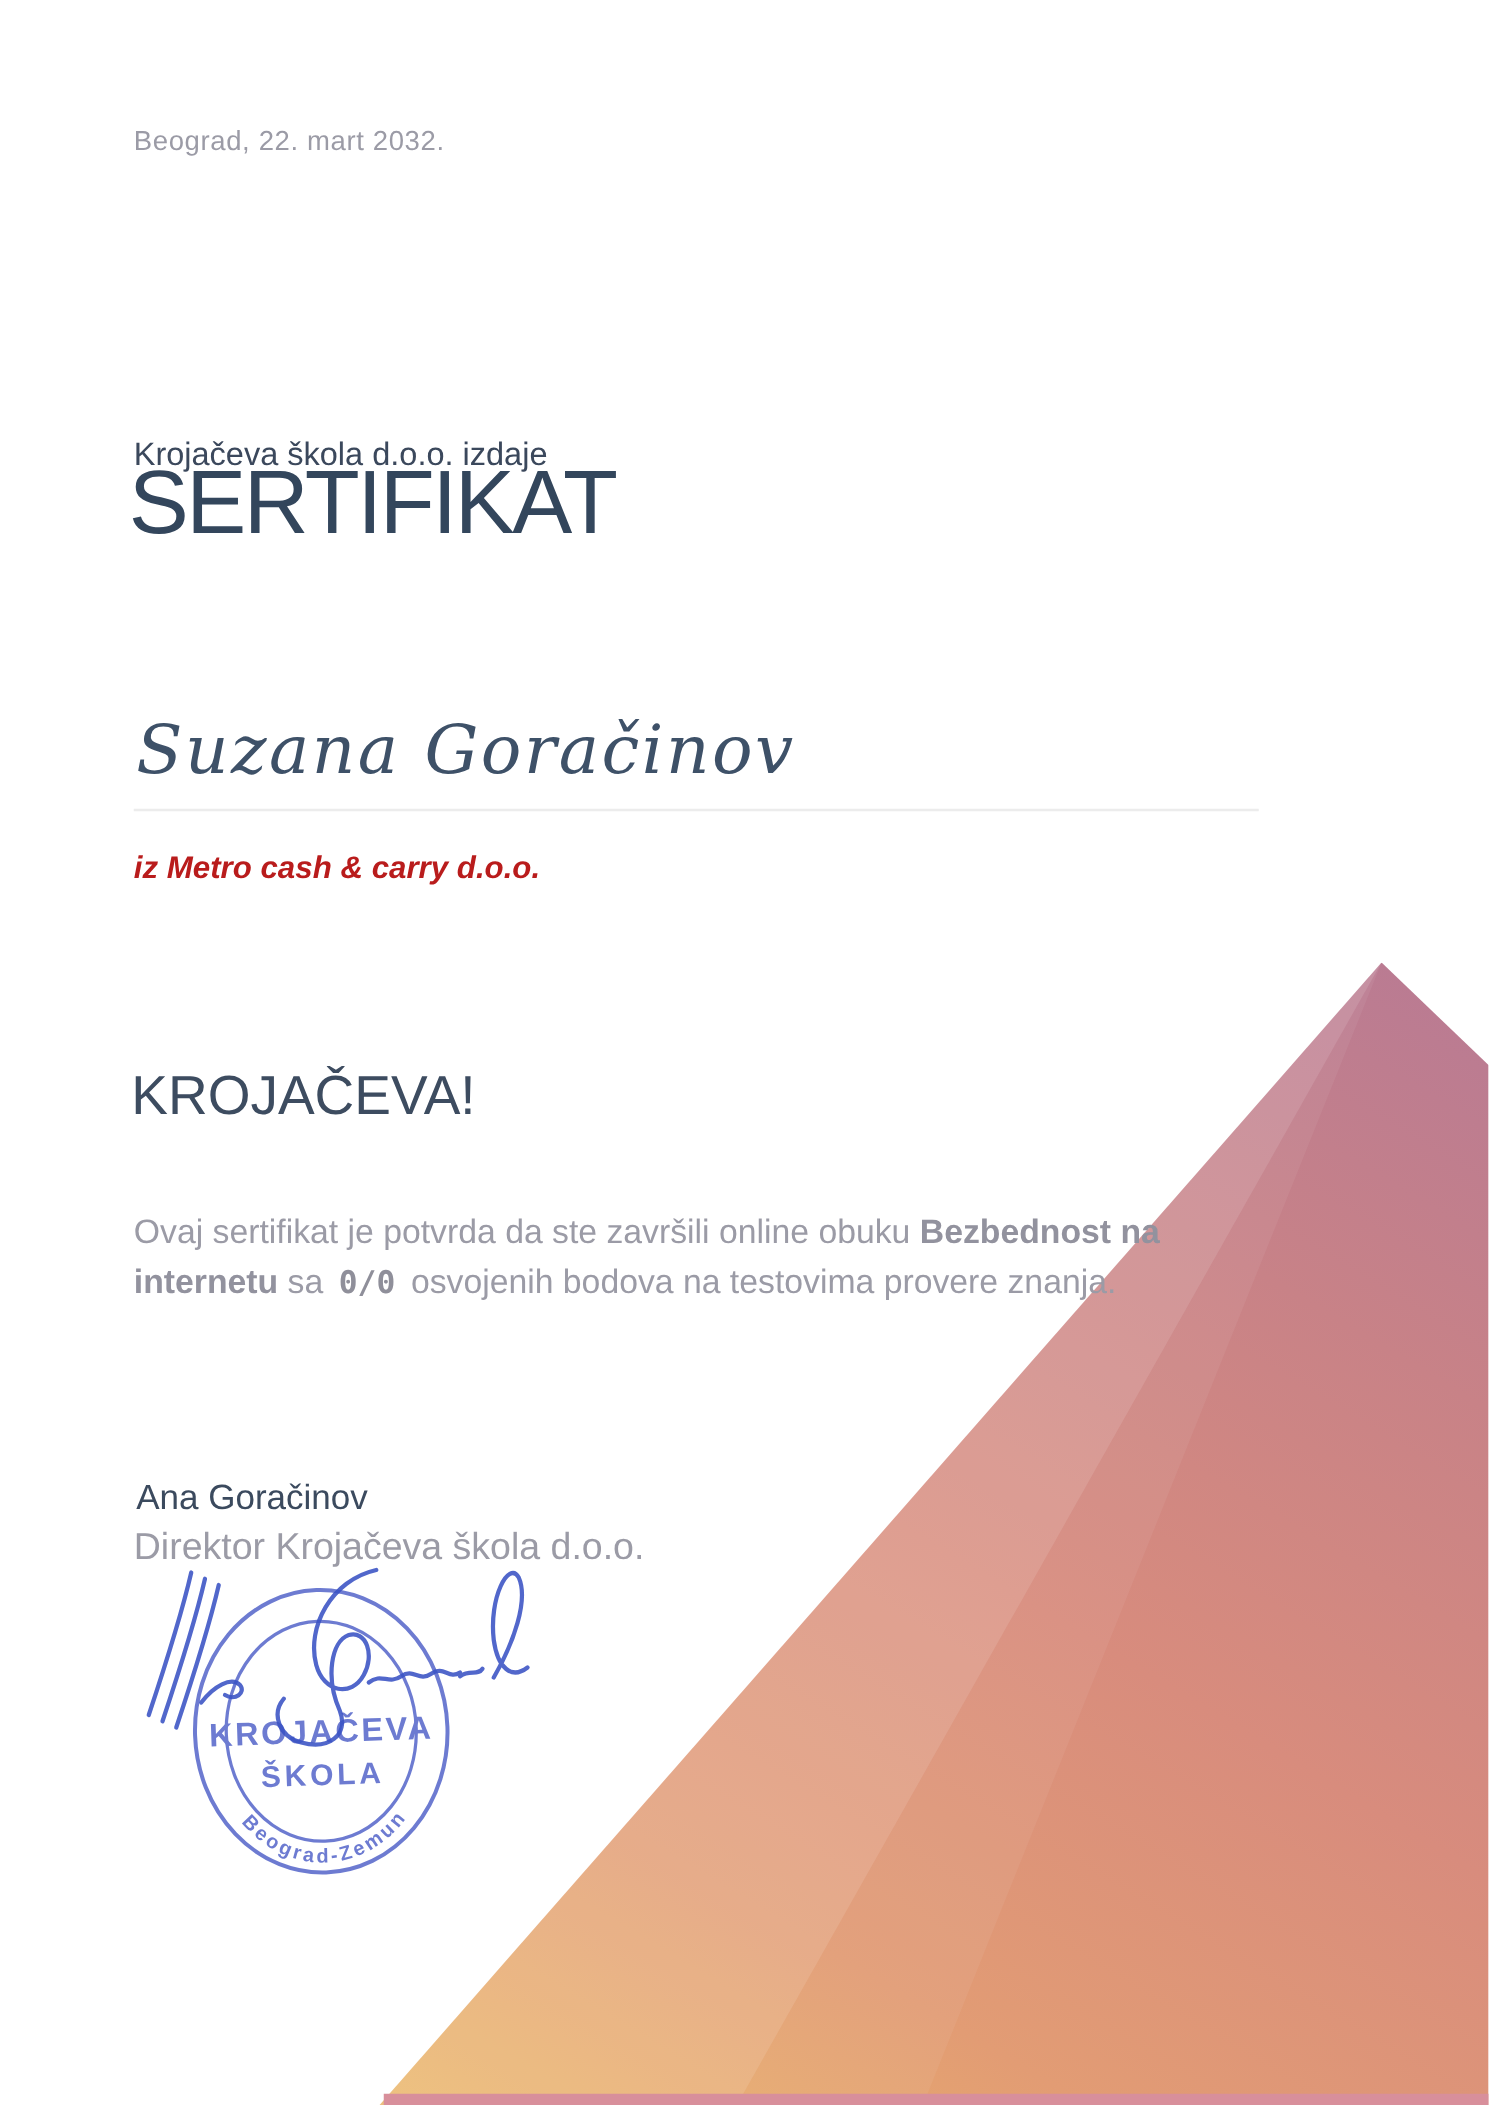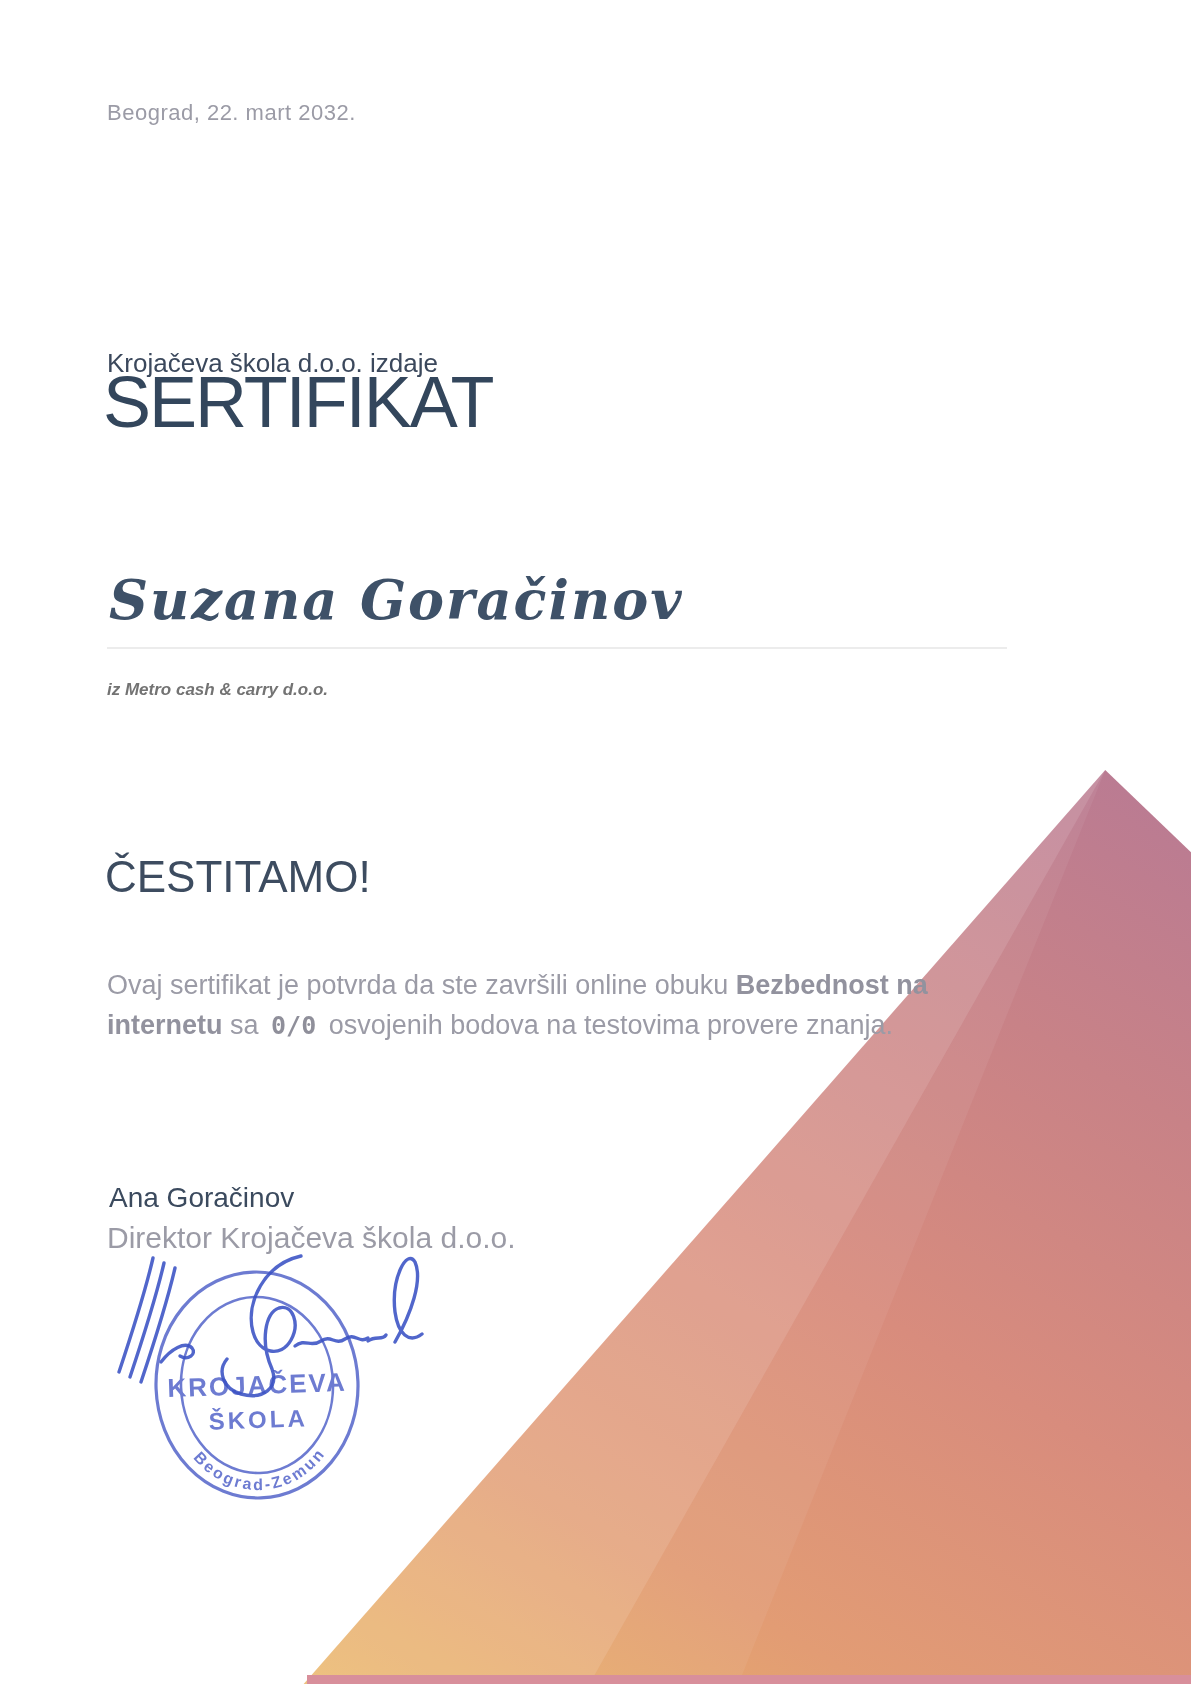--- a/index.html
+++ b/index.html
@@ -19,23 +19,23 @@
   .tri.down.blue{border-top-color:#9ccaec;}   .tri.up.blue{border-bottom-color:#9ccaec;}
 
   
   .issuer{position:absolute;left:107px;top:348px;font-size:26px;color:#3b485c;text-align:center;}
   .title{position:absolute;left:103px;top:366px;font-size:72px;font-weight:400;
          letter-spacing:-2px;color:#33465c;line-height:1;}
 
   
   .name-line{position:absolute;left:107px;top:647px;width:900px;height:2px;background:#ececec;}
   .recipient{position:absolute;left:109px;top:568px;font-family:"DejaVu Serif",serif;
-             font-style:italic;font-weight:bold;font-size:54px;color:#3e5168;letter-spacing:2px;}
-  .origin{position:absolute;left:107px;top:680px;font-size:17px;font-style:italic;
-          font-weight:600;color:#737373;}
+             font-style:italic;font-weight:normal;font-size:54px;color:#3e5168;letter-spacing:2px;}
+  .origin{position:absolute;left:107px;top:680px;font-size:25px;font-style:italic;
+          font-weight:600;color:#b91c1c;}
 
   
   .congrats{position:absolute;left:105px;top:852px;font-size:44px;font-weight:400;color:#3d4c60;}
   .body-text{position:absolute;left:107px;top:938px;width:872px;font-size:27px;line-height:40px;
              color:#9b9ba6;}
   .body-text strong{font-weight:700;color:#92929e;}
   .body-text .score{font-family:"DejaVu Sans Mono",monospace;font-weight:700;color:#8f8f9a;
                     padding:0 5px;font-size:25px;text-align:center;}
 
   
@@ -70,21 +70,21 @@
   <div class="date">Beograd, 22. mart 2032.</div>
 
 
   <div class="issuer">Krojačeva škola d.o.o. izdaje</div>
   <div class="title">SERTIFIKAT</div>
 
   <div class="name-line"></div>
   <div class="recipient">Suzana Goračinov</div>
   <div class="origin">iz Metro cash &amp; carry d.o.o.</div>
 
-  <div class="congrats">ČESTITAMO!</div>
+  <div class="congrats">KROJAČEVA!</div>
   <p class="body-text"><span>Ovaj sertifikat je potvrda da ste završili online obuku </span><strong>Bezbednost na internetu</strong><span> sa </span><strong class="score">0/0</strong><span> osvojenih bodova na testovima provere znanja.</span></p>
 
   <div class="signer-name">Ana Goračinov</div>
   <div class="signer-title">Direktor Krojačeva škola d.o.o.</div>
 
   <svg class="signature-svg" width="335" height="148" viewBox="0 0 335 148" fill="none">
     <g stroke="#3a52c4" stroke-width="3.4" stroke-linecap="round" fill="none" opacity="0.88">
       <path d="M14 122 C26 86 42 34 48 8"></path>
       <path d="M25 127 C37 91 53 39 59 13"></path>
       <path d="M36 132 C48 96 64 44 70 18"></path>

